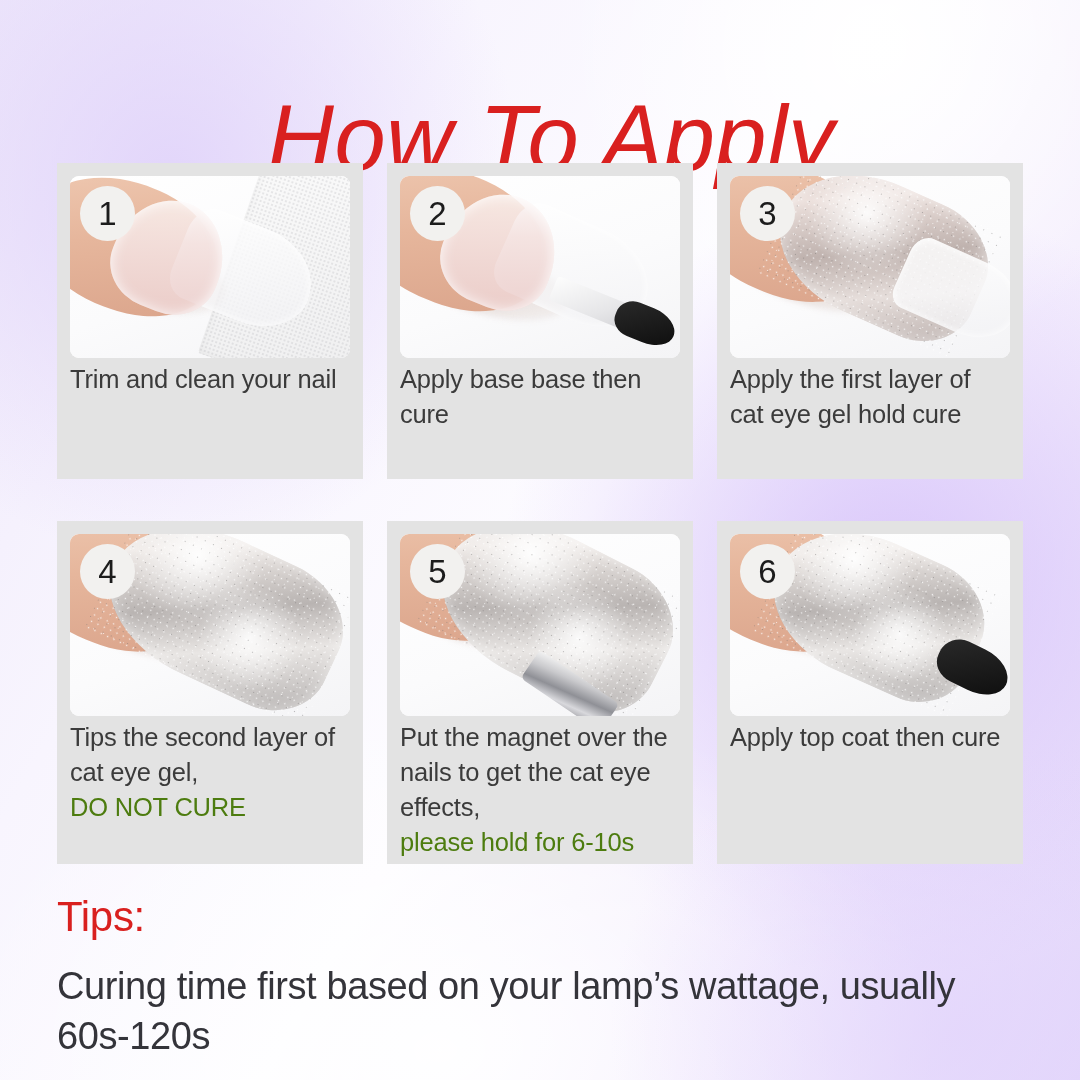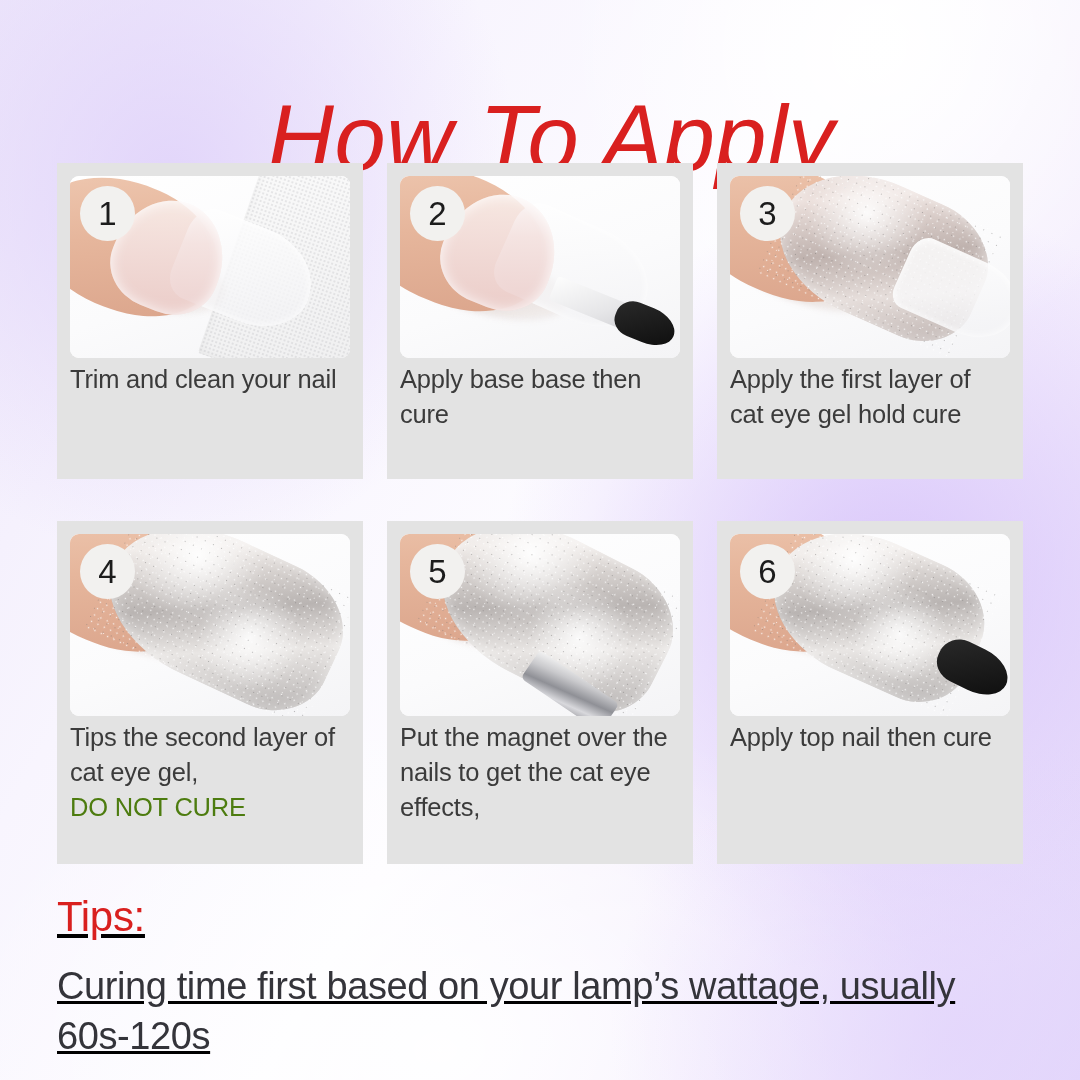--- a/index.html
+++ b/index.html
@@ -218,21 +218,20 @@
     color: #4d7c0f;
     display: block;
   }
 
   
   .tips {
     position: absolute;
     left: 57px;
     top: 893px;
     width: 960px;
-    text-decoration: underline;
   }
   .tips-heading {
     font-family: "Liberation Sans", sans-serif;
     font-size: 42px;
     color: #d9201f;
     line-height: 1.15;
     letter-spacing: -0.3px;
   }
   .tips-body {
     margin-top: 20px;
@@ -335,37 +334,38 @@
           <div class="finger" style="left:-58px; top:-22px; width:186px; height:120px; transform:rotate(24deg);"></div>
           <div class="nail-plate glitter" style="left:36px; top:4px; width:238px; height:148px; transform:rotate(27deg); border-radius:50% 32% 26% 48% / 56% 44% 40% 52%;">
             <div class="glitter-speckle"></div>
           </div>
           <div class="magnet-bar" style="left:122px; top:140px; width:96px; height:34px; transform:rotate(34deg);"></div>
         </div>
         <div class="badge">5</div>
       </div>
       <div class="caption">
         <span>Put the magnet over the nails to get the cat eye effects,</span>
+        <span class="emph">please hold for 6-10s</span>
       </div>
     </div>
 
     <div class="card">
       <div class="photo">
         <div class="photo-scene">
           <div class="finger-shadow" style="left:-8px; top:58px; width:160px; height:58px; transform:rotate(18deg);"></div>
           <div class="finger" style="left:-52px; top:-16px; width:192px; height:126px; transform:rotate(22deg);"></div>
           <div class="nail-plate glitter" style="left:40px; top:8px; width:214px; height:140px; transform:rotate(24deg); border-radius:50% 34% 28% 48% / 56% 44% 40% 52%;">
             <div class="glitter-speckle"></div>
           </div>
           <div class="brush-tip" style="left:206px; top:112px; width:74px; height:44px; transform:rotate(26deg);"></div>
         </div>
         <div class="badge">6</div>
       </div>
       <div class="caption">
-        <span>Apply top nail then cure</span>
+        <span>Apply top coat then cure</span>
       </div>
     </div>
 
   </div>
 
   <div class="tips">
     <div class="tips-heading">Tips:</div>
     <div class="tips-body">Curing time first based on your lamp’s wattage, usually 60s-120s</div>
   </div>
 

